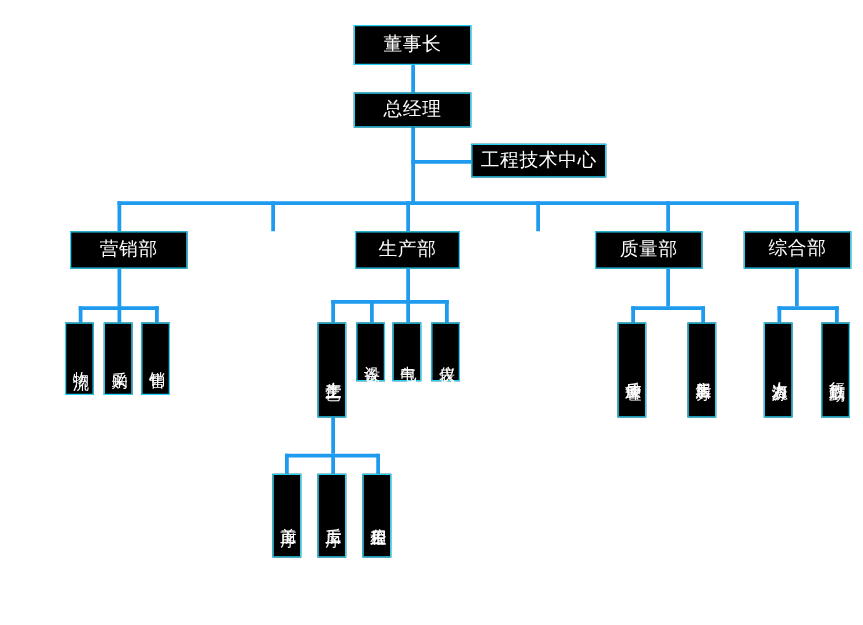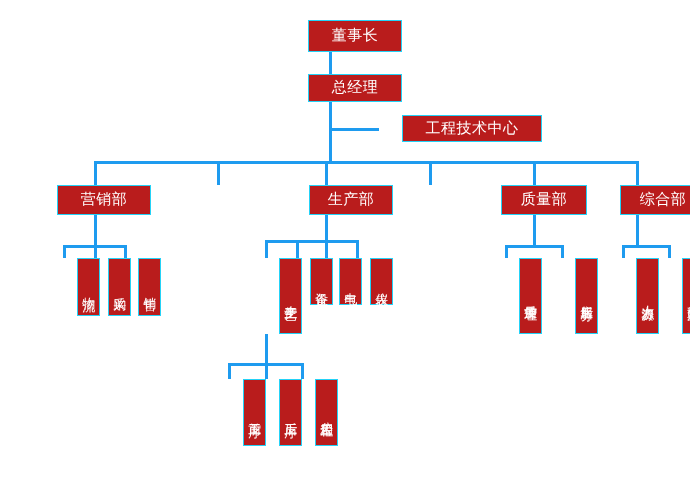--- a/index.html
+++ b/index.html
@@ -12,31 +12,30 @@
   }
   #chart-root {
     position: relative;
     width: 690px;
     height: 500px;
     background: #ffffff;
     overflow: hidden;
   }
   .node {
     position: absolute;
-    background: #b91c1c;
+    background: #000000;
     border: 1px solid #24d2f7;
     box-sizing: border-box;
     color: #ffffff;
     display: flex;
     align-items: center;
     justify-content: center;
     text-align: left;
     line-height: 1.04;
     letter-spacing: 0.5px;
-    margin-left: 25px;
   }
   .node.h {
     font-size: 15px;
     writing-mode: horizontal-tb;
   }
   .node.v {
     font-size: 13px;
     writing-mode: vertical-rl;
     text-orientation: upright;
     letter-spacing: 1px;
@@ -99,23 +98,23 @@
   <div class="line v" style="left:265px; top:334px; height:29px;"></div>
   <div class="line h" style="left:228px; top:363px; width:75px;"></div>
   <div class="line v" style="left:228px; top:363px; height:16px;"></div>
   <div class="line v" style="left:265px; top:363px; height:16px;"></div>
   <div class="line v" style="left:301px; top:363px; height:16px;"></div>
 
   <div class="node h" style="left:283px; top:20px; width:94px; height:32px;">董事长</div>
 
   <div class="node h" style="left:283px; top:74px; width:94px; height:28px;">总经理</div>
 
-  <div class="node h" style="left:377px; top:115px; width:140px; height:27px;">工程技术中心</div>
+  <div class="node h" style="left:377px; top:115px; width:108px; height:27px;">工程技术中心</div>
 
-  <div class="node h" style="left:32px; top:185px; width:94px; height:30px;">营销部</div>
+  <div class="node h" style="left:56px; top:185px; width:94px; height:30px;">营销部</div>
 
 
   <div class="node h" style="left:284px; top:185px; width:84px; height:30px;">生产部</div>
 
 
   <div class="node h" style="left:476px; top:185px; width:86px; height:30px;">质量部</div>
 
   <div class="node h" style="left:595px; top:185px; width:86px; height:30px;font-family:Liberation Serif, serif;">综合部</div>
 
   <div class="node v" style="left:52px; top:258px; width:23px; height:58px;">物流</div>

